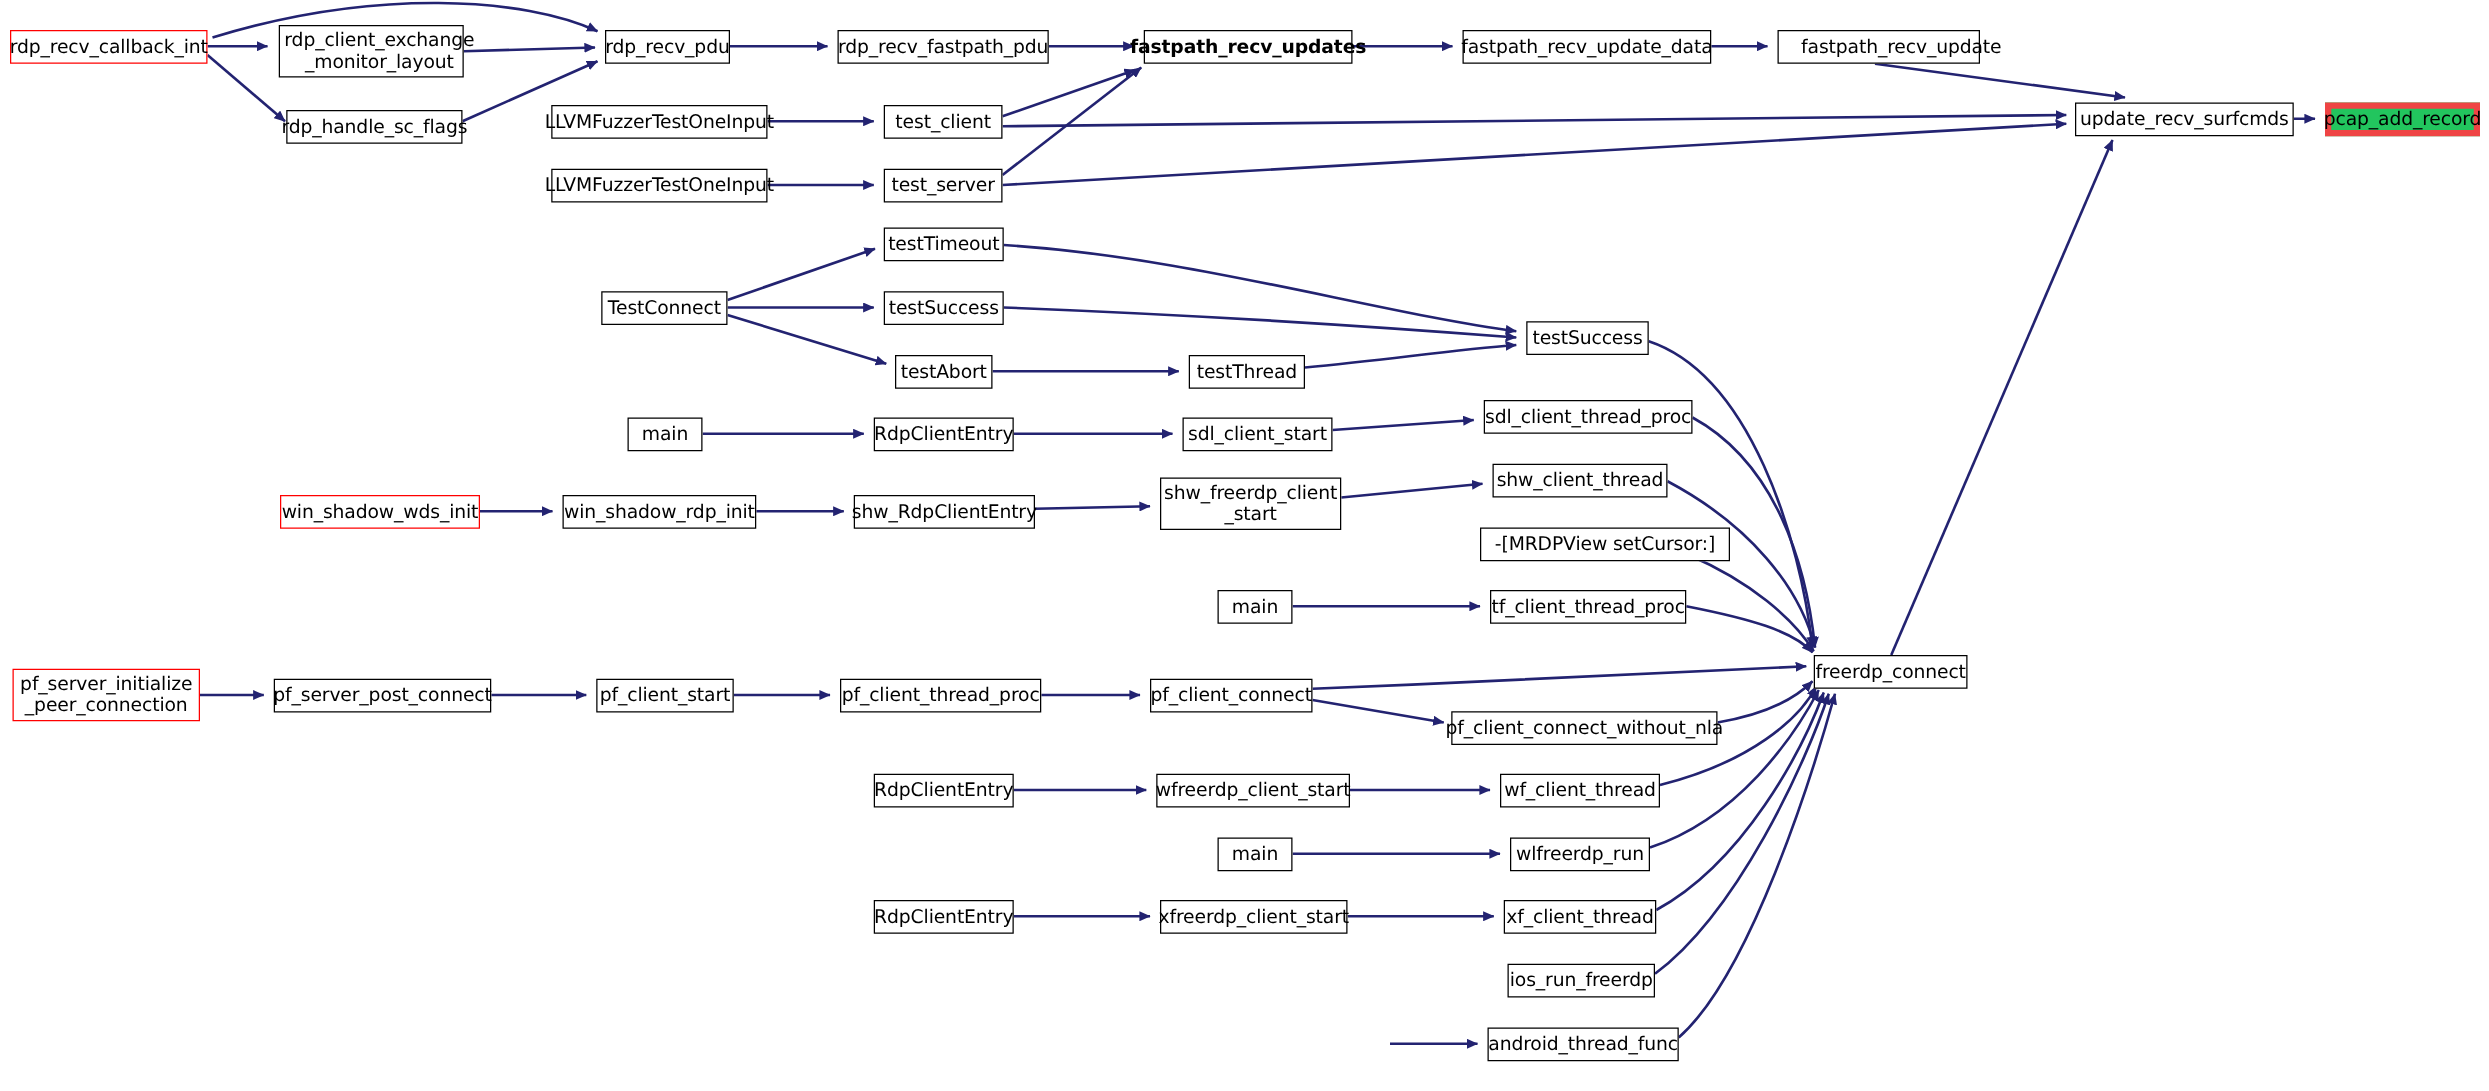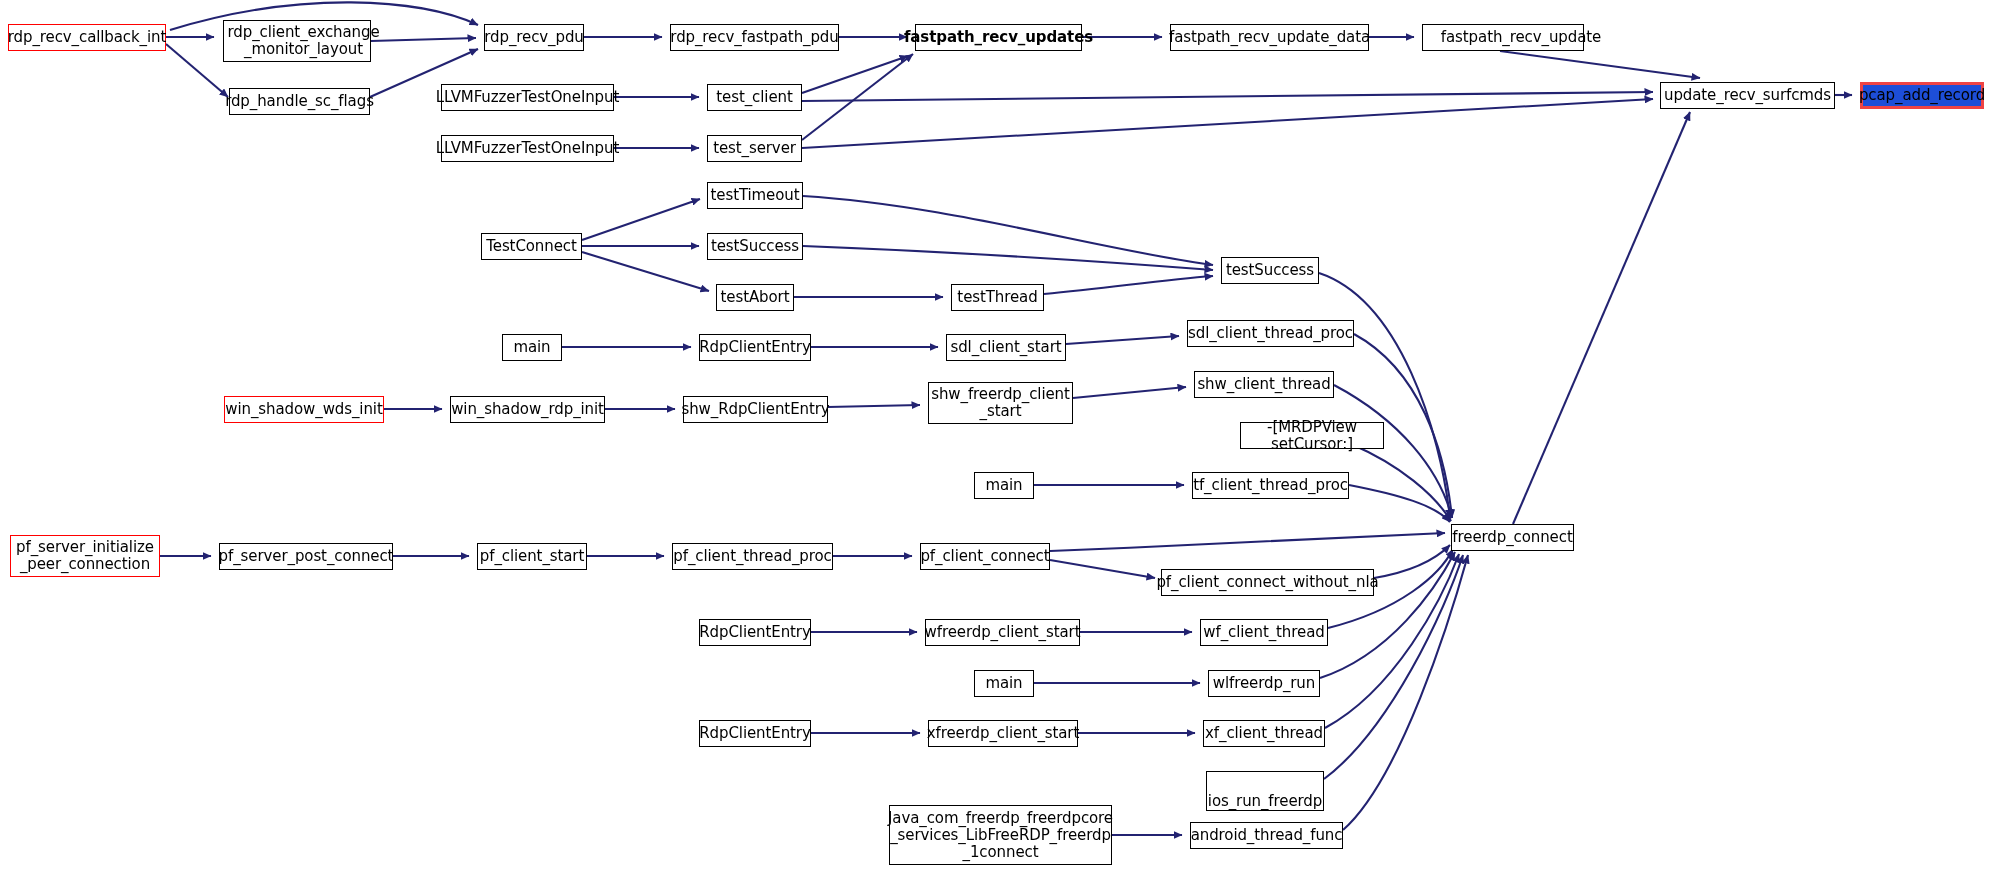--- a/index.html
+++ b/index.html
@@ -38,22 +38,22 @@
     line-height: 17px;
     letter-spacing: -0.1px;
     white-space: pre-line;
     padding: 0 3px;
     z-index: 3;
   }
   .node.red {
     border: 1px solid #ff0000;
   }
   .node.filled {
-    background: #1d4ed8;
-    border: 3px solid #ef4444;
+    background: #22c55e;
+    border: 5px solid #ef4444;
   }
   .node-label {
     display: block;
     white-space: pre-line;
   }
 </style>
 </head>
 <body>
 
 <div id="canvas">
@@ -166,38 +166,35 @@
   <div class="node" style="left:502px; top:334px; width:60px;  height:27px;"><span class="node-label">main</span></div>
   <div class="node" style="left:699px; top:334px; width:112px; height:27px;"><span class="node-label">RdpClientEntry</span></div>
   <div class="node" style="left:946px; top:334px; width:120px; height:27px;"><span class="node-label">sdl_client_start</span></div>
   <div class="node" style="left:1187px;top:320px; width:167px; height:27px;"><span class="node-label">sdl_client_thread_proc</span></div>
   <div class="node red" style="left:224px; top:396px; width:160px; height:27px;"><span class="node-label">win_shadow_wds_init</span></div>
   <div class="node" style="left:450px; top:396px; width:155px; height:27px;"><span class="node-label">win_shadow_rdp_init</span></div>
   <div class="node" style="left:683px; top:396px; width:145px; height:27px;"><span class="node-label">shw_RdpClientEntry</span></div>
   <div class="node" style="left:928px; top:382px; width:145px; height:42px;"><span class="node-label">shw_freerdp_client
 _start</span></div>
   <div class="node" style="left:1194px;top:371px; width:140px; height:27px;"><span class="node-label">shw_client_thread</span></div>
-  <div class="node" style="left:1240px;top:422px; width:144px; height:27px;"><span class="node-label">-[MRDPView setCursor:]</span></div>
+  <div class="node" style="left:1184px;top:422px; width:200px; height:27px;"><span class="node-label">-[MRDPView setCursor:]</span></div>
   <div class="node" style="left:974px; top:472px; width:60px;  height:27px;"><span class="node-label">main</span></div>
   <div class="node" style="left:1192px;top:472px; width:157px; height:27px;"><span class="node-label">tf_client_thread_proc</span></div>
   <div class="node" style="left:1451px;top:524px; width:123px; height:27px;"><span class="node-label">freerdp_connect</span></div>
   <div class="node red" style="left:10px;  top:535px; width:150px; height:42px;"><span class="node-label">pf_server_initialize
 _peer_connection</span></div>
   <div class="node" style="left:219px; top:543px; width:174px; height:27px;"><span class="node-label">pf_server_post_connect</span></div>
   <div class="node" style="left:477px; top:543px; width:110px; height:27px;"><span class="node-label">pf_client_start</span></div>
   <div class="node" style="left:672px; top:543px; width:161px; height:27px;"><span class="node-label">pf_client_thread_proc</span></div>
   <div class="node" style="left:920px; top:543px; width:130px; height:27px;"><span class="node-label">pf_client_connect</span></div>
   <div class="node" style="left:1161px;top:569px; width:213px; height:27px;align-items:center;"><span class="node-label">pf_client_connect_without_nla</span></div>
   <div class="node" style="left:699px; top:619px; width:112px; height:27px;"><span class="node-label">RdpClientEntry</span></div>
   <div class="node" style="left:925px; top:619px; width:155px; height:27px;"><span class="node-label">wfreerdp_client_start</span></div>
   <div class="node" style="left:1200px;top:619px; width:128px; height:27px;"><span class="node-label">wf_client_thread</span></div>
   <div class="node" style="left:974px; top:670px; width:60px;  height:27px;"><span class="node-label">main</span></div>
   <div class="node" style="left:1208px;top:670px; width:112px; height:27px;"><span class="node-label">wlfreerdp_run</span></div>
   <div class="node" style="left:699px; top:720px; width:112px; height:27px;"><span class="node-label">RdpClientEntry</span></div>
   <div class="node" style="left:928px; top:720px; width:150px; height:27px;"><span class="node-label">xfreerdp_client_start</span></div>
   <div class="node" style="left:1203px;top:720px; width:122px; height:27px;"><span class="node-label">xf_client_thread</span></div>
-  <div class="node" style="left:1206px;top:771px; width:118px; height:40px;align-items:flex-end;"><span class="node-label">ios_run_freerdp</span></div>
-  <div class="node" style="left:889px; top:805px; width:223px; height:60px;"><span class="node-label">Java_com_freerdp_freerdpcore
-_services_LibFreeRDP_freerdp
-_1connect</span></div>
+  <div class="node" style="left:1206px;top:771px; width:118px; height:27px;"><span class="node-label">ios_run_freerdp</span></div>
   <div class="node" style="left:1190px;top:822px; width:153px; height:27px;"><span class="node-label">android_thread_func</span></div>
 
 </div>
 
 </body></html>

